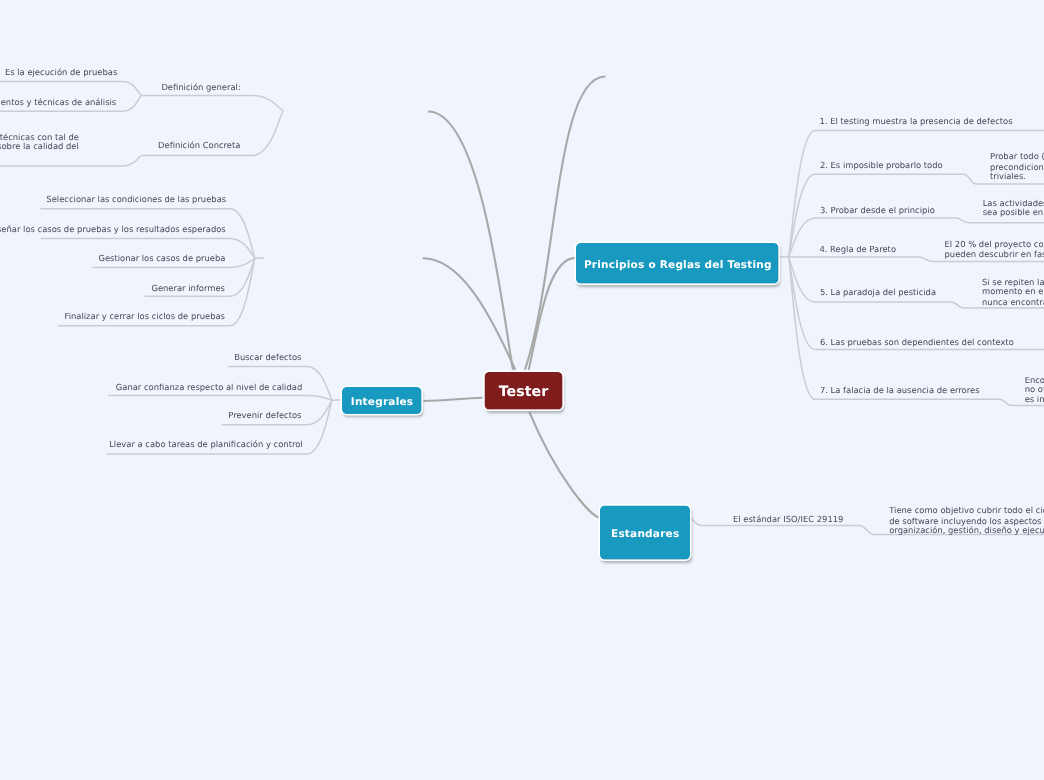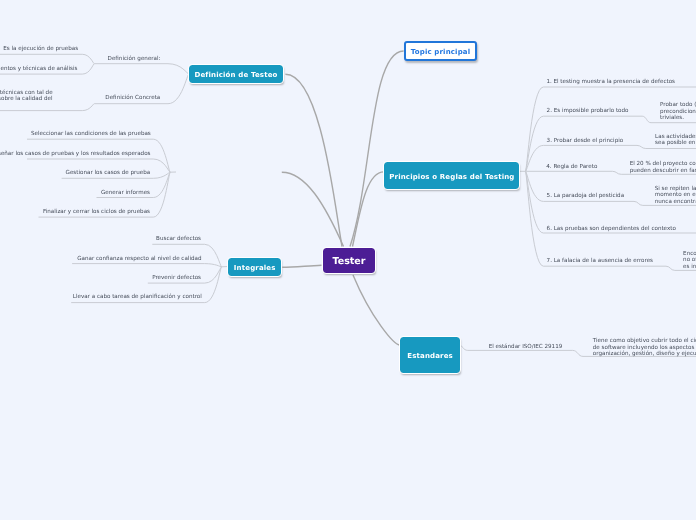--- a/index.html
+++ b/index.html
@@ -11,21 +11,21 @@
 svg#links{position:absolute;left:0;top:0;width:696px;height:520px;}
 svg#links path{fill:none;stroke:#d3d6dc;stroke-width:1;}
 svg#links path.main{stroke:#a8a8a8;stroke-width:1.4;}
 svg#links path.sub{stroke:#c9ccd3;stroke-width:1;}
 .box{position:absolute;box-sizing:border-box;border-radius:3px;
  display:flex;align-items:center;justify-content:center;
  font-weight:bold;white-space:nowrap;}
 .box>span{display:block;transform:translateY(0.8px);}
 .teal{background:#1799c0;color:#fff;outline:1.5px solid #fff;
  box-shadow:1px 2px 2px rgba(0,0,0,.28);font-size:7px;letter-spacing:0.15px;}
-.navy{background:#4c1d95;color:#fff;outline:1.5px solid #fff;
+.navy{background:#7f1d1d;color:#fff;outline:1.5px solid #fff;
  box-shadow:1px 2px 2px rgba(0,0,0,.28);font-size:9.5px;}
 .whitebox{background:#fff;color:#2176e0;border:2px solid #2176d9;
  box-shadow:1px 2px 2px rgba(0,0,0,.25);font-size:7px;letter-spacing:0.15px;}
 .leaf{position:absolute;color:#444b58;font-size:5.6px;line-height:6.5px;
  white-space:pre;font-weight:500;}
 .leaf.right{text-align:right;transform:translate(-100%,-50%);}
 .leaf.left{text-align:left;transform:translate(0,-50%);}
 </style>
 </head>
 <body>
@@ -66,28 +66,22 @@
 <path class="sub" d="M637,145.4 C641.4,145.4 641.4,148.5 645.8,148.5 L760,148.5"></path>
 <path class="sub" d="M612.4,171.3 C616.8,171.3 616.8,174.3 621.2,174.3 L760,174.3"></path>
 <path class="sub" d="M634,201.4 C638.4,201.4 638.4,205.4 642.8,205.4 L760,205.4"></path>
 <path class="sub" d="M666,266.2 C670.4,266.2 670.4,270.4 674.8,270.4 L760,270.4"></path>
 <path class="sub" d="M467.8,350.4 L572.7,350.4 C577.85,350.4 577.85,356.4 583,356.4 L760,356.4"></path>
 <path class="sub" d="M467.8,350.4 C463,350.4 462,345 460,345"></path>
 </svg>
 <div class="box navy" style="left:323.3px;top:247.9px;width:51.4px;height:25.5px;">
       <span>Tester</span>
     </div>
-<div class="box teal" style="left:188.7px;top:64.9px;width:94.6px;height:18px;">
-      <span>Definición de Testeo</span>
-    </div>
 <div class="box teal" style="left:228.4px;top:258.2px;width:52.6px;height:18.3px;">
       <span>Integrales</span>
-    </div>
-<div class="box whitebox" style="left:404px;top:41px;width:73px;height:20px;">
-      <span>Topic principal</span>
     </div>
 <div class="box teal" style="left:384.4px;top:162.4px;width:135px;height:27px;">
       <span>Principios o Reglas del Testing</span>
     </div>
 <div class="box teal" style="left:400.4px;top:336.6px;width:59.5px;height:36px;">
       <span>Estandares</span>
     </div>
 <div class="leaf right" style="left:78.2px;top:48.7px;">Es la ejecución de pruebas</div>
 <div class="leaf right" style="left:77.5px;top:69.4px;">Involucra instrumentos y técnicas de análisis</div>
 <div class="leaf right" style="left:160.5px;top:59.4px;">Definición general:</div>

